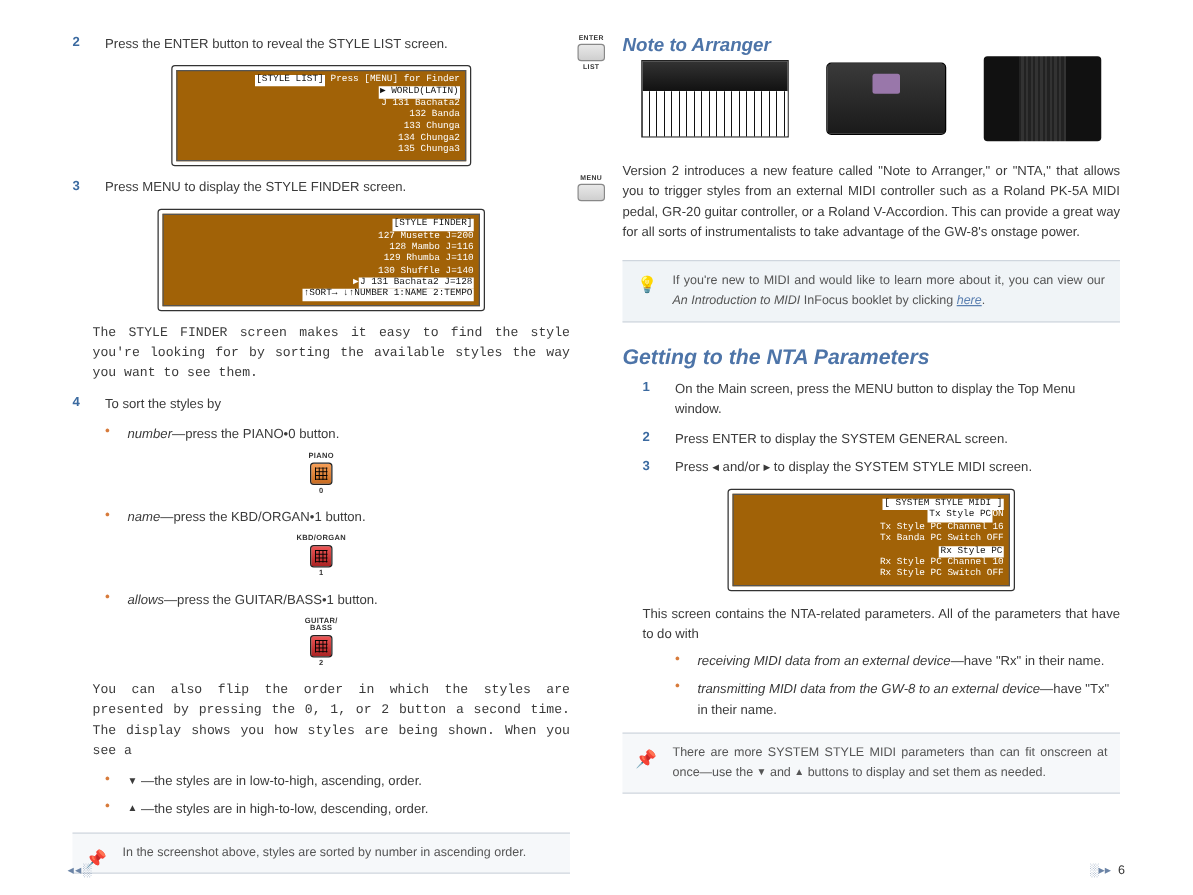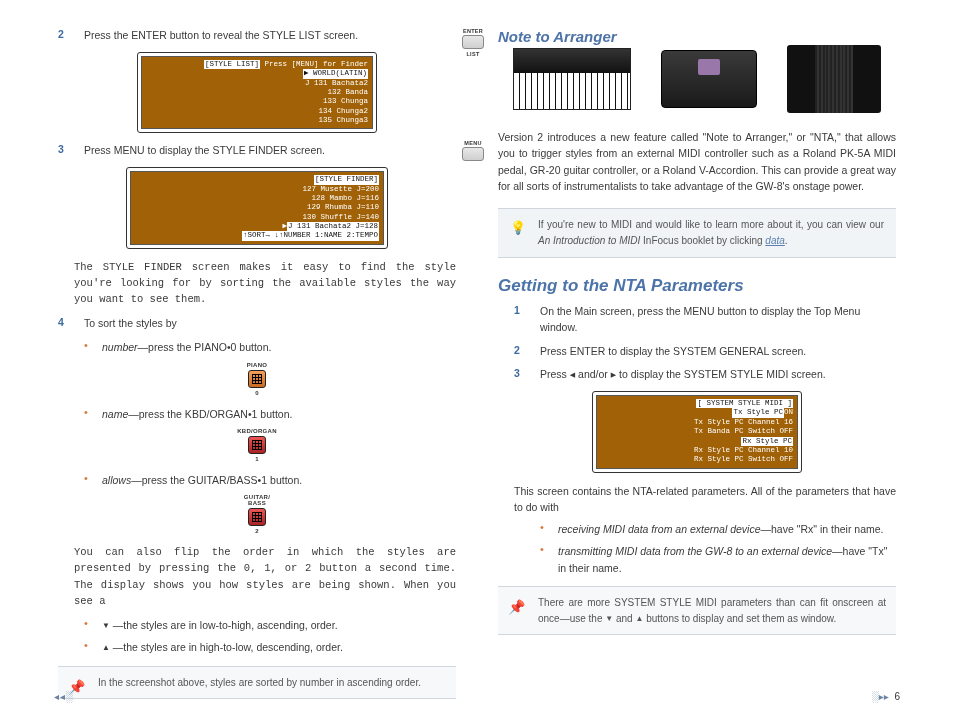--- a/index.html
+++ b/index.html
@@ -296,41 +296,41 @@
     <div class="device-row">
       <div class="keyboard-dev"></div>
       <div class="controller-dev"></div>
       <div class="accordion-dev"></div>
     </div>
 
     <p class="body-para">Version 2 introduces a new feature called "Note to Arranger," or "NTA," that allows you to trigger styles from an external MIDI controller such as a Roland PK-5A MIDI pedal, GR-20 guitar controller, or a Roland V-Accordion. This can provide a great way for all sorts of instrumentalists to take advantage of the GW-8's onstage power.</p>
 
     <div class="tip-box">
       <span class="bulb">💡</span>
-      <span>If you're new to MIDI and would like to learn more about it, you can view our </span><span class="ital">An Introduction to MIDI</span><span> InFocus booklet by clicking </span><a href="#" class="link">data</a><span>.</span>
+      <span>If you're new to MIDI and would like to learn more about it, you can view our </span><span class="ital">An Introduction to MIDI</span><span> InFocus booklet by clicking </span><a href="#" class="link">here</a><span>.</span>
     </div>
 
     <h3 class="subsection">Getting to the NTA Parameters</h3>
 
     <div class="step" style="margin-left:16px">
       <div class="step-num">1</div>
       <div class="step-body">On the Main screen, press the MENU button to display the Top Menu window.</div>
     </div>
     <div class="step" style="margin-left:16px">
       <div class="step-num">2</div>
       <div class="step-body">Press ENTER to display the SYSTEM GENERAL screen.</div>
     </div>
     <div class="step" style="margin-left:16px">
       <div class="step-num">3</div>
       <div class="step-body">
         <span>Press </span><span class="tri">◀</span><span> and/or </span><span class="tri">▶</span><span> to display the SYSTEM STYLE MIDI screen.</span>
       </div>
     </div>
 
-    <div class="screen-lcd" style="width:210px;">
+    <div class="screen-lcd" style="width:230px;">
       <div class="lcd-inner">
         <span class="inv">[ SYSTEM STYLE MIDI ]</span><br>
         <span class="inv"> Tx Style PC </span><span style="float:right">ON</span><br>
         <span>  Tx Style PC Channel         16</span><br>
         <span>  Tx Banda PC Switch         OFF</span><br>
         <span class="inv">  Rx Style PC                   </span><br>
         <span>  Rx Style PC Channel         10</span><br>
         <span>  Rx Style PC Switch         OFF</span>
       </div>
     </div>
@@ -341,21 +341,21 @@
       <div class="bullet-dot">•</div>
       <div class="bullet-body"><span class="ital">receiving MIDI data from an external device</span><span>—have "Rx" in their name.</span></div>
     </div>
     <div class="bullet-row" style="margin-left:42px">
       <div class="bullet-dot">•</div>
       <div class="bullet-body"><span class="ital">transmitting MIDI data from the GW-8 to an external device</span><span>—have "Tx" in their name.</span></div>
     </div>
 
     <div class="note-box">
       <span class="note-icon">📌</span>
-      <span>There are more SYSTEM STYLE MIDI parameters than can fit onscreen at once—use the </span><span class="arrow-sym">▼</span><span> and </span><span class="arrow-sym">▲</span><span> buttons to display and set them as window.</span>
+      <span>There are more SYSTEM STYLE MIDI parameters than can fit onscreen at once—use the </span><span class="arrow-sym">▼</span><span> and </span><span class="arrow-sym">▲</span><span> buttons to display and set them as needed.</span>
     </div>
   </div>
 </div>
 
 <div class="footer">
   <div class="nav-arrows">◂◂░</div>
   <div>░▸▸&nbsp;&nbsp;<span style="color:#333">6</span></div>
 </div>
 
 </body></html>

